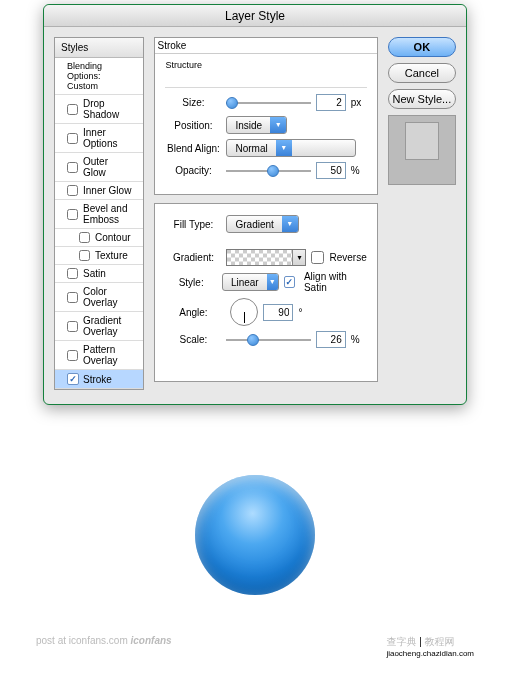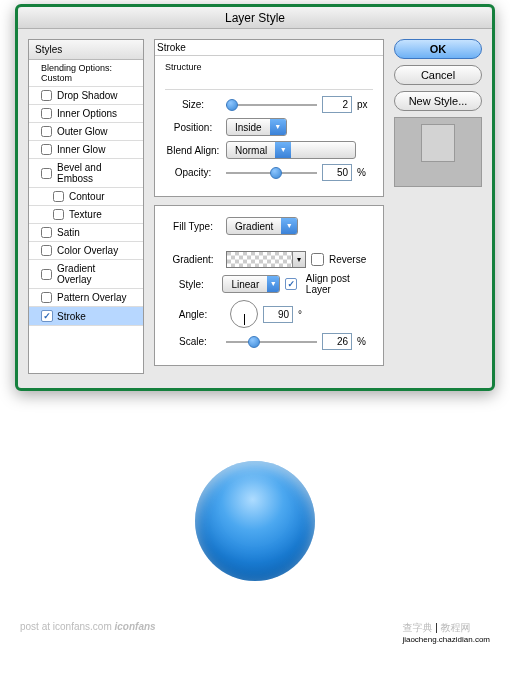--- a/index.html
+++ b/index.html
@@ -1,17 +1,17 @@
 <!DOCTYPE html>
 <html><head>
 <meta charset="utf-8">
 <style>
 *{box-sizing:border-box;margin:0;padding:0;font-family:"Lucida Grande",Arial,sans-serif;font-size:10px;color:#000}
 body{background:#fff;width:510px}
-.dialog{width:480px;margin:4px auto 0;background:#e8e8e8;border:3px solid #15803d;border-radius:6px;box-shadow:0 4px 16px rgba(0,0,0,.35);position:relative}
+.dialog{width:424px;margin:4px auto 0;background:#e8e8e8;border:1px solid #15803d;border-radius:6px;box-shadow:0 4px 16px rgba(0,0,0,.35);position:relative}
 .titlebar{text-align:center;font-weight:400;height:22px;line-height:22px;background:linear-gradient(#f4f4f4,#d6d6d6);border-bottom:1px solid #b0b0b0;border-radius:6px 6px 0 0;font-size:12px}
 .body{display:flex;padding:10px 10px 14px;gap:10px}
 .styles{width:116px;background:#fff;border:1px solid #9a9a9a}
 .styles-head{background:linear-gradient(#f7f7f7,#e0e0e0);border-bottom:1px solid #b9b9b9;padding:4px 6px;font-size:10px}
 .row{display:flex;align-items:center;padding:3px 12px;border-bottom:1px solid #dcdcdc;font-size:10px;min-height:18px}
 .row input[type=checkbox]{margin-right:5px;width:11px;height:11px}
 .row.indent{padding-left:24px}
 .row.sel{background:#b7d7ff}
 .row.bo{font-size:9px}
 .main{flex:1;display:flex;flex-direction:column}
@@ -34,21 +34,21 @@
 .angle:after{content:"";position:absolute;left:50%;top:50%;width:1px;height:11px;background:#000;transform-origin:top;transform:rotate(0deg)}
 .rightcol{width:88px;display:flex;flex-direction:column;gap:6px;align-items:stretch}
 .btn{height:20px;border-radius:10px;border:1px solid #8a8a8a;background:linear-gradient(#fdfdfd,#e2e2e2);font-size:11px}
 .btn.default{background:linear-gradient(#c5e2ff,#6eb1f5);border-color:#3e77c2;font-weight:bold}
 .prev-chk{display:flex;align-items:center;justify-content:center;gap:5px;border:1px solid #9a9a9a;background:#fff;height:20px;font-size:11px}
 .prev-box{border:1px solid #9a9a9a;background:#bbb;height:70px;display:flex;justify-content:center;align-items:flex-start;padding-top:6px}
 .prev-inner{width:34px;height:38px;background:#d3d3d3;border:1px solid #999}
 .panel.flex-fill{flex:1;min-height:80px}
 .sphere-wrap{text-align:center;padding:70px 0 40px}
 .sphere{width:120px;height:120px;border-radius:50%;margin:0 auto;background:radial-gradient(circle at 48% 32%,#aedcff 0%,#4ca8f0 30%,#1a7fd9 62%,#0964bb 100%);box-shadow:inset 0 -10px 24px rgba(0,0,0,.15),inset 0 6px 14px rgba(255,255,255,.6)}
-.footer{display:flex;justify-content:space-between;padding:0 20px 18px;color:#bbb;font-size:10px}
+.footer{display:flex;justify-content:space-between;padding:0 36px 18px;color:#bbb;font-size:10px}
 .footer span{color:#bbb}
 .chk{width:12px;height:12px;border:1px solid #6c93c8;border-radius:2px;background:#fff;display:inline-flex;align-items:center;justify-content:center;font-size:9px;color:#2a66b5;font-weight:bold;margin-right:4px}
 .chk.on:after{content:"✓"}
 </style>
 </head>
 <body>
 
 <div class="dialog">
   <div class="titlebar">Layer Style</div>
   <div class="body">
@@ -167,21 +167,21 @@
           <span>Reverse</span>
         </div>
 
         <div class="frow">
           <div class="lbl">Style:</div>
           <div class="select">
               <span>Linear</span>
               <div class="arr">▾</div>
             </div>
           <span class="chk on"></span>
-          <span>Align post Layer</span>
+          <span>Align with Satin</span>
         </div>
 
         <div class="frow">
           <div class="lbl">Angle:</div>
           <div class="angle"></div>
           <input class="numbox" value="90" style="">
           <div class="unit">°</div>
         </div>
 
         <div class="frow">

